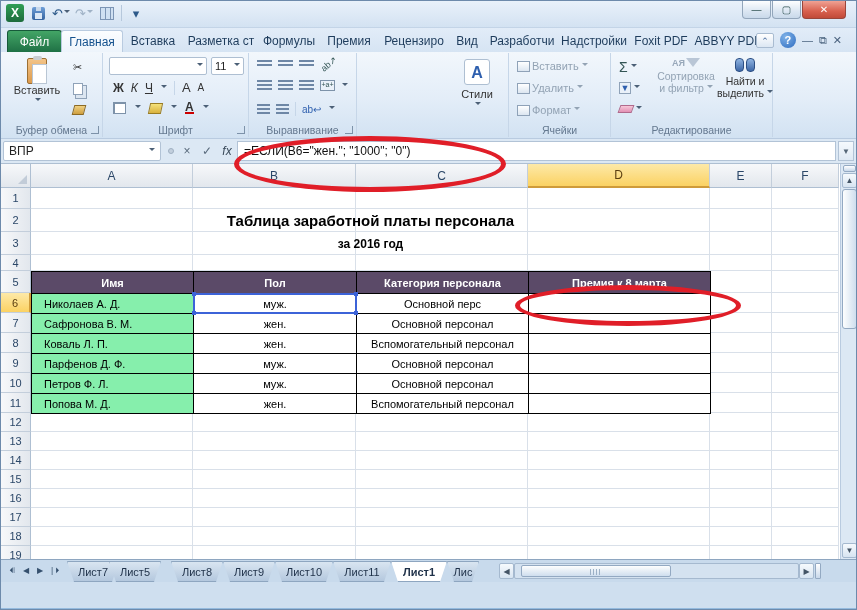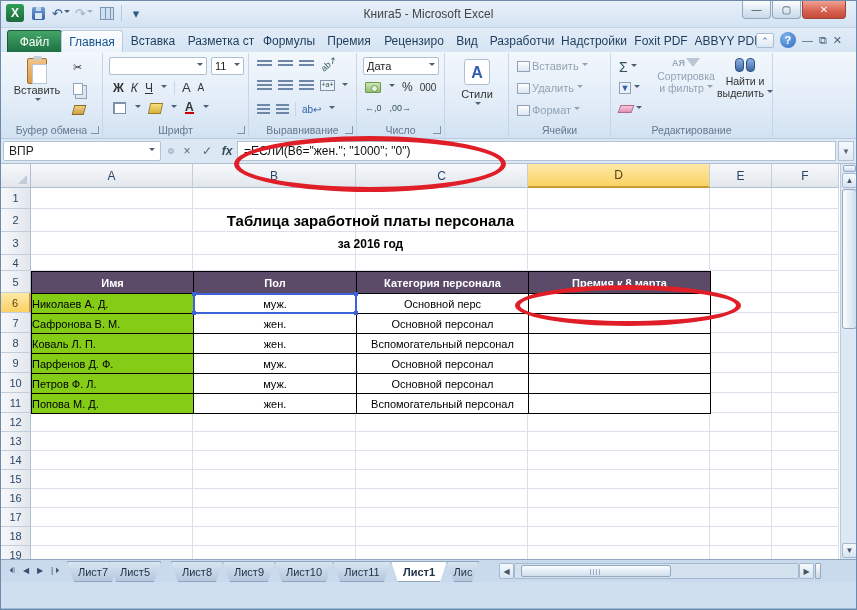--- a/index.html
+++ b/index.html
@@ -90,21 +90,21 @@
 
   
   .fbar{position:absolute;left:0;top:138px;right:0;height:25px;background:#dce8f4;
     border-bottom:1px solid #aebfd2;}
   .namebox{position:absolute;left:2px;top:2px;width:158px;height:20px;background:#fff;
     border:1px solid #b2c3d6;border-radius:2px;font-size:12px;color:#222;
     display:flex;align-items:center;padding:0 5px;}
   .fb-btns{position:absolute;left:163px;top:2px;height:20px;display:flex;align-items:center;gap:6px;padding:0 4px;}
   .grip-dot{width:6px;height:6px;border-radius:50%;background:#c2cfdd;border:1px solid #9fb0c2;}
   .fb-b{font-size:12px;color:#5a6b7d;width:14px;text-align:center;}
-  .fb-fx{font-style:italic;font-weight:bold;color:#3a4a5a;font-size:12px;}
+  .fb-fx{font-style:italic;font-weight:normal;color:#3a4a5a;font-size:12px;}
   .finput{position:absolute;left:236px;top:2px;right:20px;height:20px;background:#fff;
     border:1px solid #b2c3d6;font-size:12px;color:#111;display:flex;align-items:center;padding:0 6px;
     white-space:nowrap;overflow:hidden;}
   .fb-exp{position:absolute;right:2px;top:2px;width:16px;height:20px;background:linear-gradient(#f5f9fd,#dfe9f4);
     border:1px solid #b2c3d6;font-size:8px;color:#567;text-align:center;line-height:20px;}
 
   
   .sheet{position:absolute;left:0;top:163px;width:839px;height:395px;background:#fff;overflow:hidden;}
   .corner{position:absolute;left:0;top:0;width:30px;height:24px;background:linear-gradient(#f7f8fa,#e2e7ed);
     border-right:1px solid #aebfd2;border-bottom:1px solid #aebfd2;}
@@ -117,21 +117,21 @@
   .rh{position:absolute;left:0;width:30px;background:linear-gradient(to right,#f7f8fa,#e2e7ed);
     border-right:1px solid #aebfd2;border-bottom:1px solid #c3cedb;
     font-size:11px;color:#2b4768;display:flex;align-items:center;justify-content:center;}
   .rh.sel{background:linear-gradient(#fde9a8,#fbd263);border-right:2px solid #cf9b3a;color:#5a3e10;}
   .gcell{position:absolute;border-right:1px solid #d9e0e9;border-bottom:1px solid #d9e0e9;}
   .tl{position:absolute;left:30px;width:679px;text-align:center;font-weight:bold;color:#000;
     display:flex;align-items:center;justify-content:center;}
   .tcell{position:absolute;border:1px solid #000;font-size:11px;color:#000;background:#fff;
     display:flex;align-items:center;justify-content:center;overflow:hidden;white-space:nowrap;}
   .tcell.hd{background:#5b4a68;color:#fff;font-weight:bold;border-color:#000;}
-  .tcell.nm{background:#84cc16;justify-content:flex-start;padding-left:0;}
+  .tcell.nm{background:#86efac;justify-content:flex-start;padding-left:12px;}
   .refbox{position:absolute;border:2px solid #3c63d8;pointer-events:none;}
   .refbox i{position:absolute;width:4px;height:4px;background:#3c63d8;}
   .editcell{position:absolute;background:#fff;border:1px solid #000;font-size:11.5px;color:#000;
     display:flex;align-items:center;padding-left:5px;white-space:nowrap;z-index:5;}
   .oval{position:absolute;border:5px solid #e01e28;border-radius:50%;z-index:60;pointer-events:none;}
 
   
   .vscroll{position:absolute;left:839px;top:163px;width:18px;height:395px;background:#dce8f4;
     border-left:1px solid #b9cbe0;}
   .vs-split{position:absolute;left:2px;top:1px;right:2px;height:7px;background:linear-gradient(#fff,#c8d8ea);
@@ -196,21 +196,20 @@
           <span class="save-ic"></span>
         </div>
       <div class="qbtn">↶<span class="dd-arrow"></span></div>
       <div class="qbtn dis">↷<span class="dd-arrow" style="border-top-color:#9fb2c6"></span></div>
       <div class="qbtn">
           <span class="grid-ic"></span>
         </div>
       <div class="qat-sep"></div>
       <div class="qbtn" style="flex-direction:column">▾</div>
     </div>
-    <div class="win-title">Книга5 - Microsoft Excel</div>
     <div class="winbtns">
       <div class="wbtn">—</div>
       <div class="wbtn">▢</div>
       <div class="wbtn close">✕</div>
     </div>
   </div>
 
   <div class="tabrow">
     <div class="ftab">Файл</div>
     <div id="rtabs">
@@ -302,38 +301,20 @@
         <span class="bars b3" style="width:13px"></span>
         <span class="bars b3" style="width:13px"></span>
         <span style="width:1px;height:14px;background:#c6d6e8"></span>
         <span style="font-size:10px;color:#2e5fae">ab↩</span>
         <span class="dd-arrow"></span>
       </div>
       <div class="glabel">Выравнивание</div>
       <div class="launcher"></div>
     </div>
 
-    <div class="group" style="left:356px;width:88px">
-      <div class="combo" style="left:6px;top:4px;width:76px">
-        <span>Дата</span>
-          <span class="dd-arrow"></span>
-      </div>
-      <div class="sbtn" style="left:8px;top:27px;gap:7px">
-        <span class="money-ic"></span>
-        <span class="dd-arrow"></span>
-        <span class="fbtn">%</span>
-        <span class="fbtn" style="font-size:10px">000</span>
-      </div>
-      <div class="sbtn" style="left:8px;top:50px;gap:8px;font-size:9px;color:#355">
-        <span>←,0</span>
-        <span>,00→</span>
-      </div>
-      <div class="glabel">Число</div>
-      <div class="launcher"></div>
-    </div>
 
     <div class="group" style="left:444px;width:64px">
       <div class="bigbtn" style="left:10px;top:6px;width:44px">
         <span style="width:26px;height:26px;border:1px solid #aebfd2;border-radius:3px;background:#fff;
           font-size:16px;font-weight:bold;color:#2e5fae;text-align:center;line-height:25px">А</span>
         <span style="margin-top:3px">Стили</span>
         <span class="dd-arrow" style="margin-top:2px"></span>
       </div>
     </div>
 

